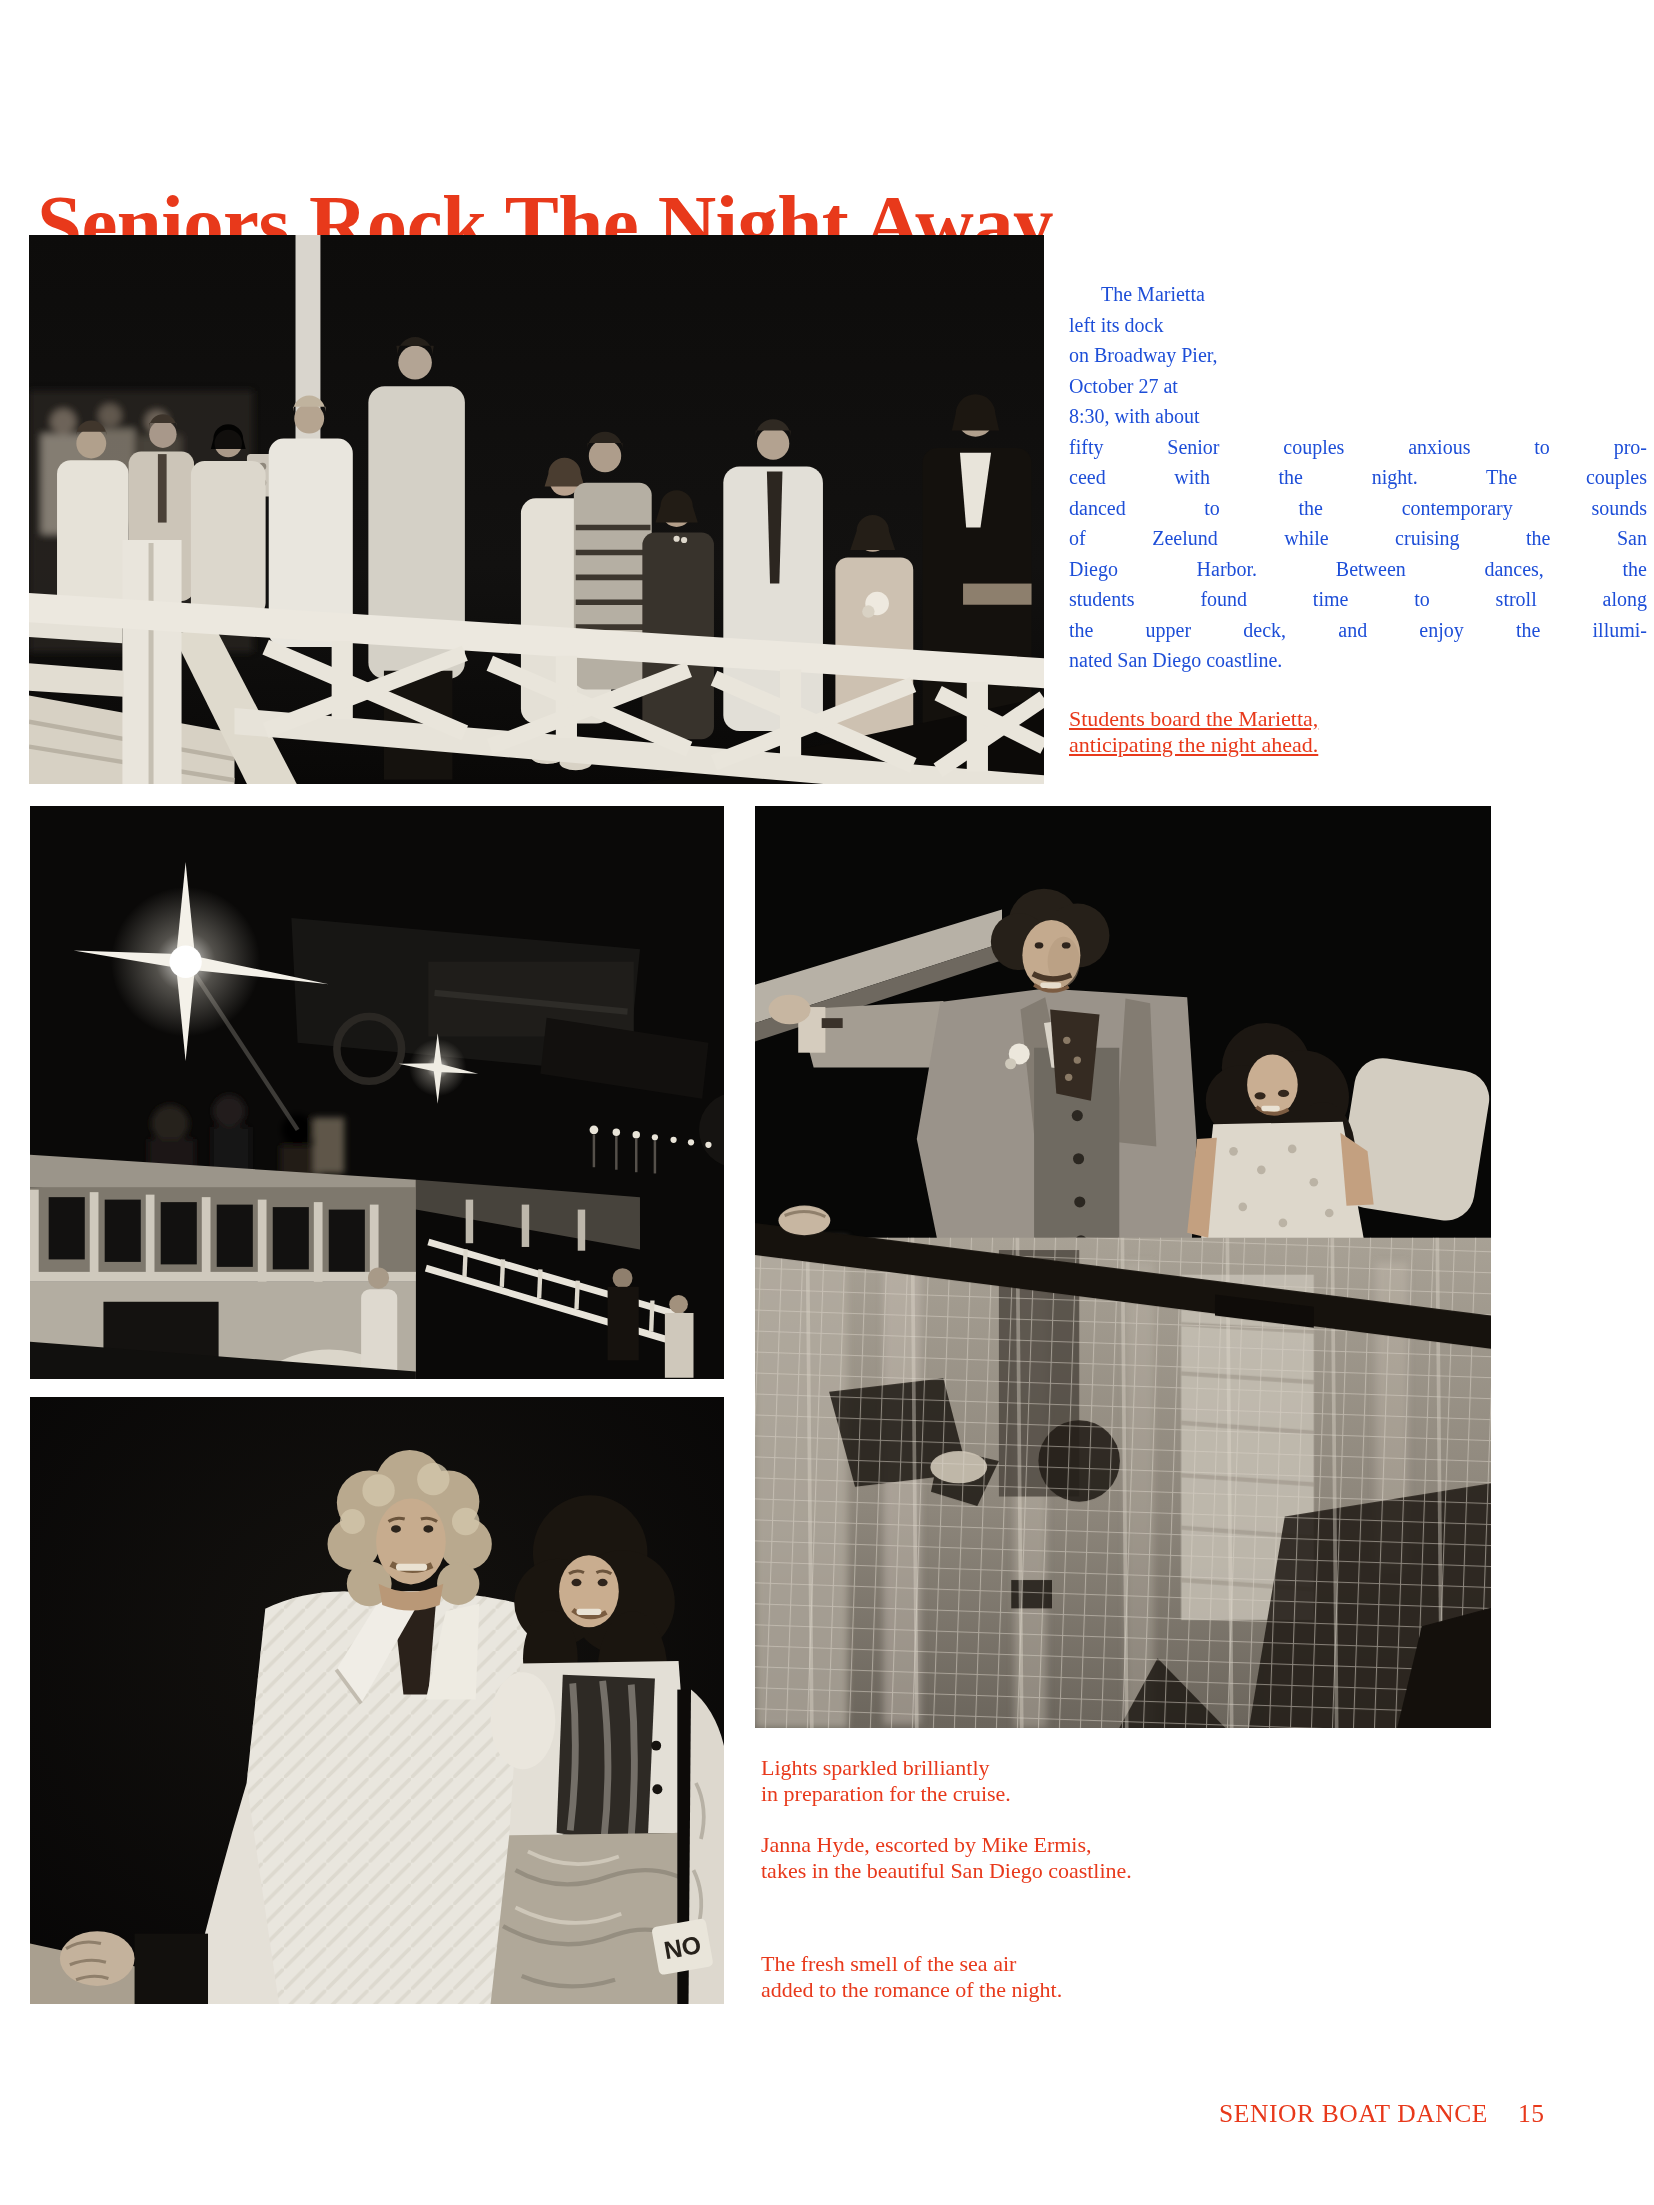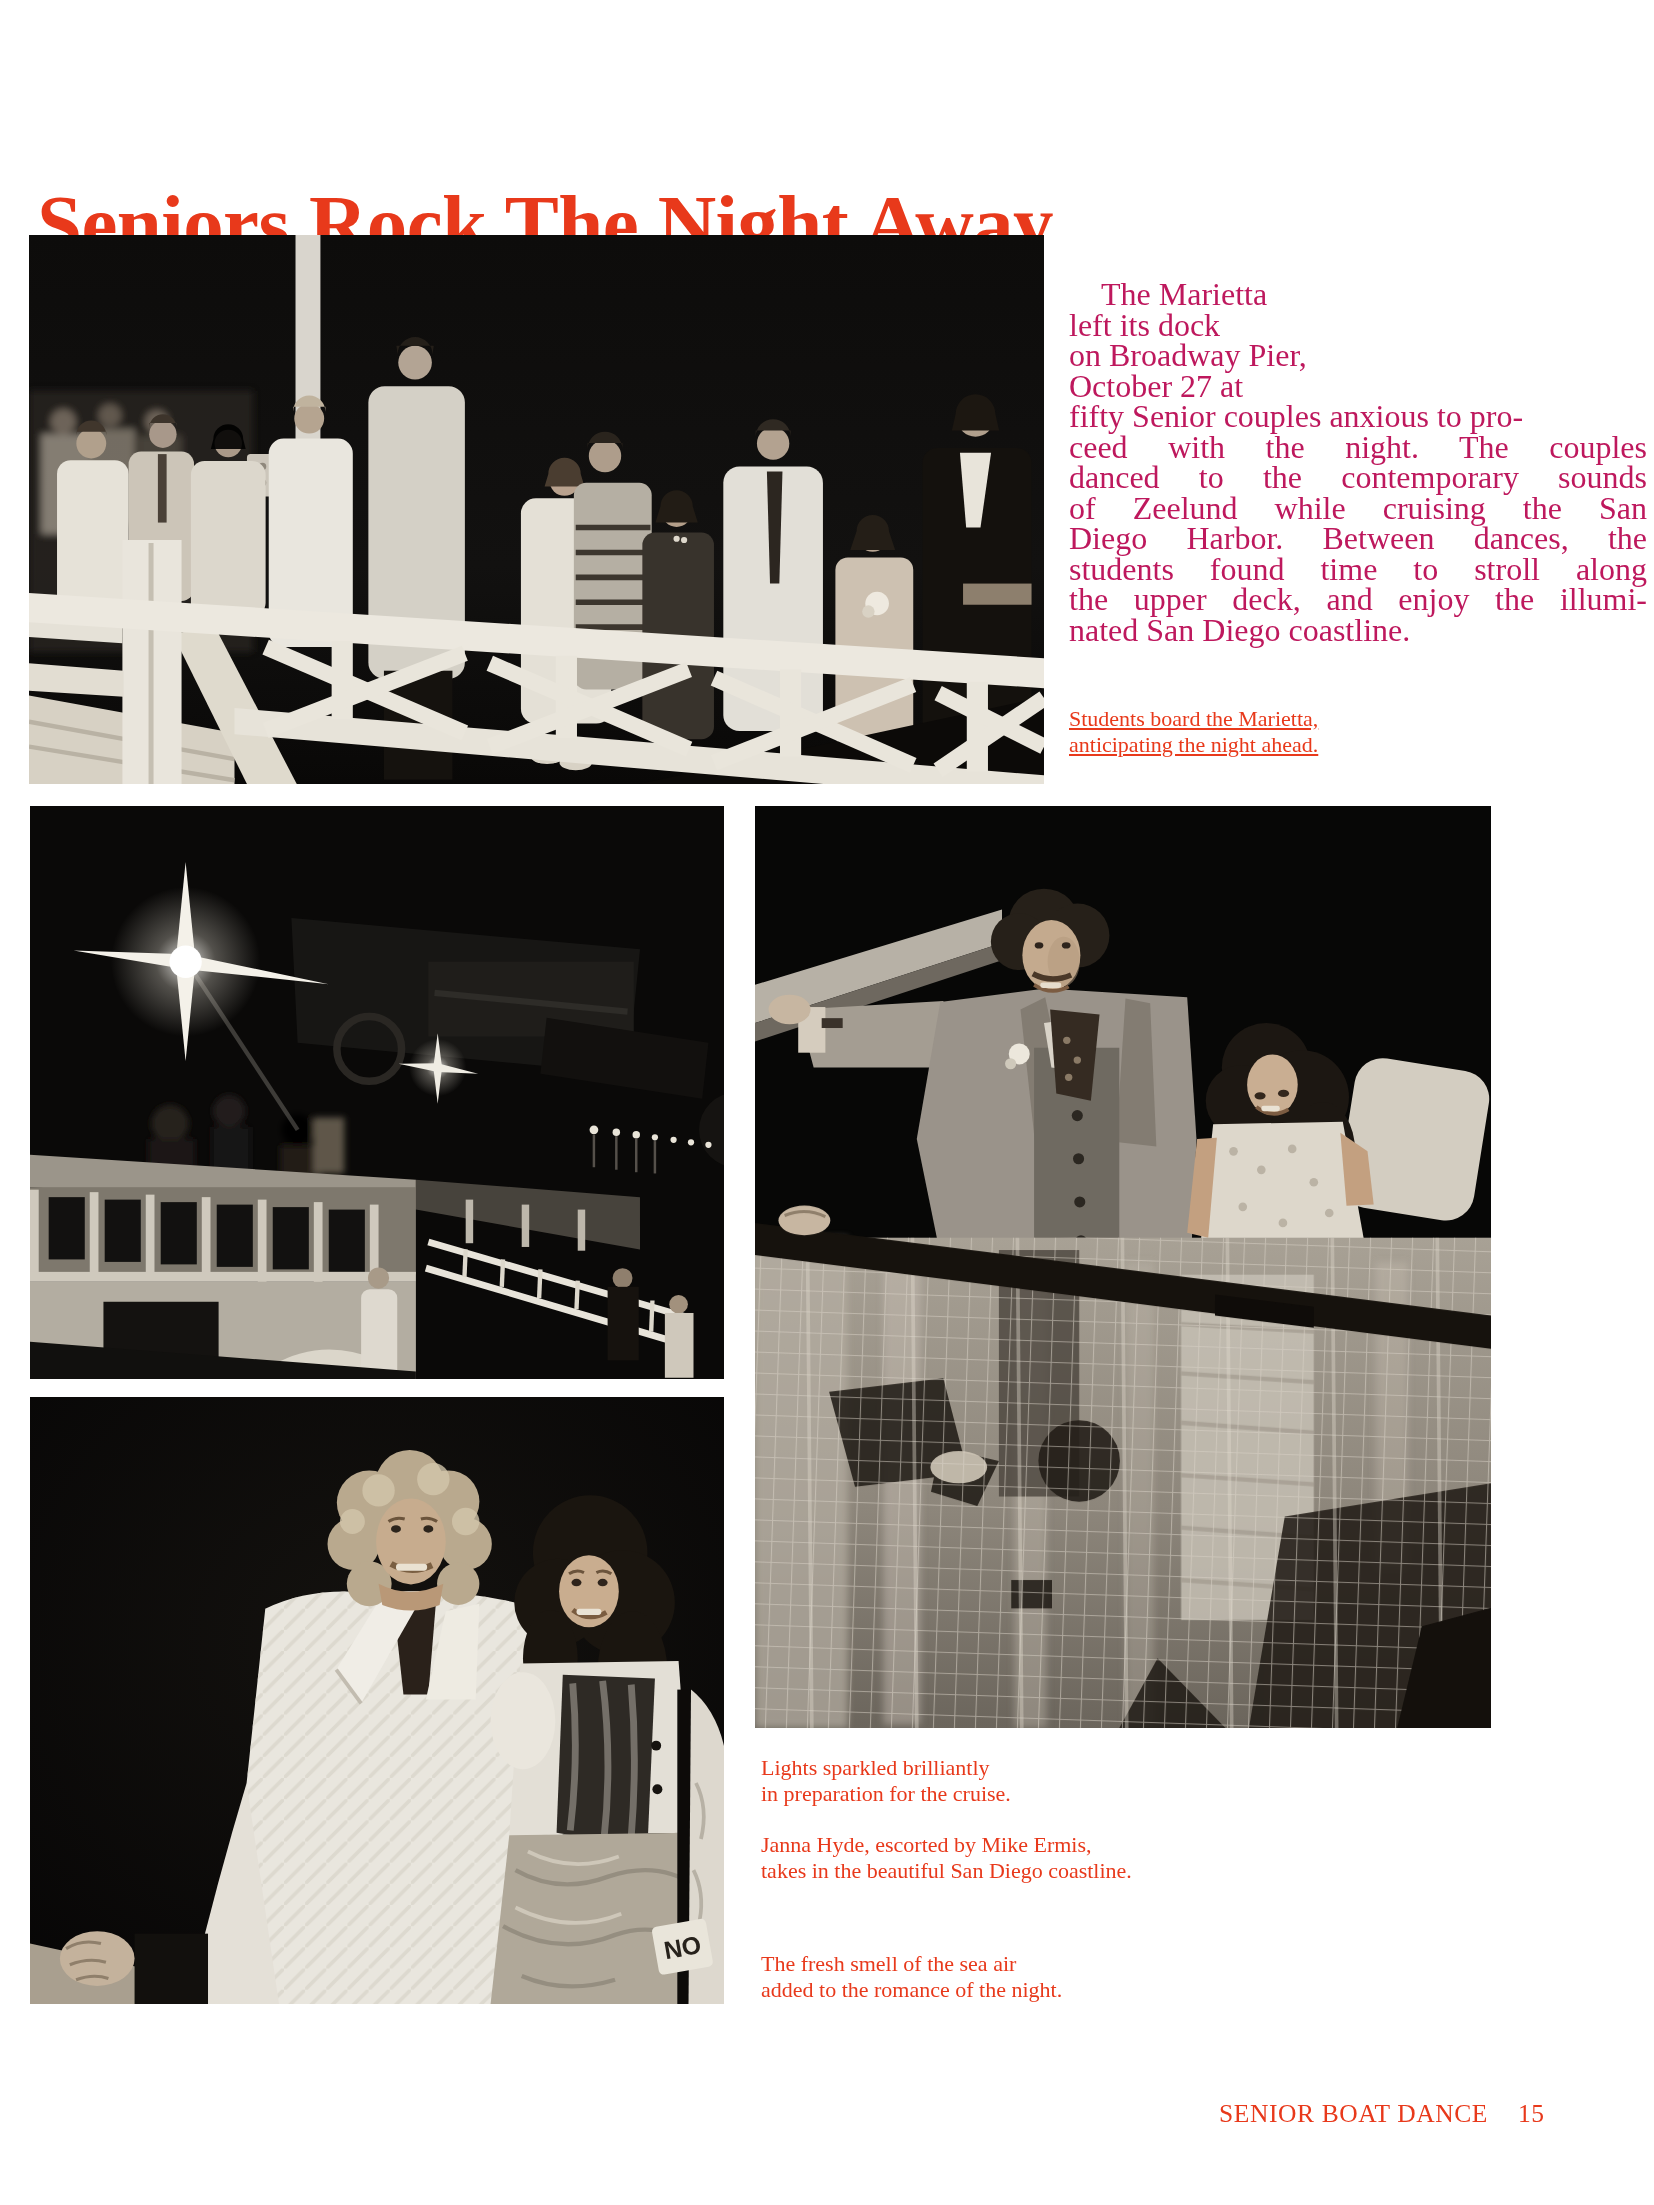--- a/index.html
+++ b/index.html
@@ -17,21 +17,21 @@
     letter-spacing:-0.6px;
   }
   .photo{position:absolute;overflow:hidden;background:#0a0a0a;}
   .photo svg{display:block;width:100%;height:100%;}
   #photo-boarding{left:29px;top:235px;width:1015px;height:549px;}
   #photo-deck-lights{left:30px;top:806px;width:694px;height:573px;}
   #photo-couple-rail{left:755px;top:806px;width:736px;height:922px;}
   #photo-couple-dance{left:30px;top:1397px;width:694px;height:607px;}
   .article{
     position:absolute;left:1069px;top:279px;width:578px;
-    font-size:32px;line-height:30.5px;color:#be185d;
+    font-size:20px;line-height:30.5px;color:#1d4ed8;
   }
   .article .line{text-align:justify;text-align-last:justify;}
   .article .line:nth-child(-n+5),
   .article .line:last-child{text-align:left;text-align-last:auto;}
   .article .line:first-child{text-indent:32px;}
   .caption{
     position:absolute;color:#e8391b;
     font-size:22px;line-height:25.5px;
   }
   #caption-boarding{left:1069px;top:706px;text-decoration:underline;}
@@ -519,20 +519,21 @@
         <text x="1048" y="898" text-anchor="middle" font-family="Liberation Sans, sans-serif" font-size="40" font-weight="bold" fill="#27221c">NO</text>
       </g>
     </svg>
   </div>
 
   <div class="article">
       <div class="line">The Marietta</div>
       <div class="line">left its dock</div>
       <div class="line">on Broadway Pier,</div>
       <div class="line">October 27 at</div>
+      <div class="line">8:30, with about</div>
       <div class="line">fifty Senior couples anxious to pro-</div>
       <div class="line">ceed with the night. The couples</div>
       <div class="line">danced to the contemporary sounds</div>
       <div class="line">of Zeelund while cruising the San</div>
       <div class="line">Diego Harbor. Between dances, the</div>
       <div class="line">students found time to stroll along</div>
       <div class="line">the upper deck, and enjoy the illumi-</div>
       <div class="line">nated San Diego coastline.</div>
     </div>
 

